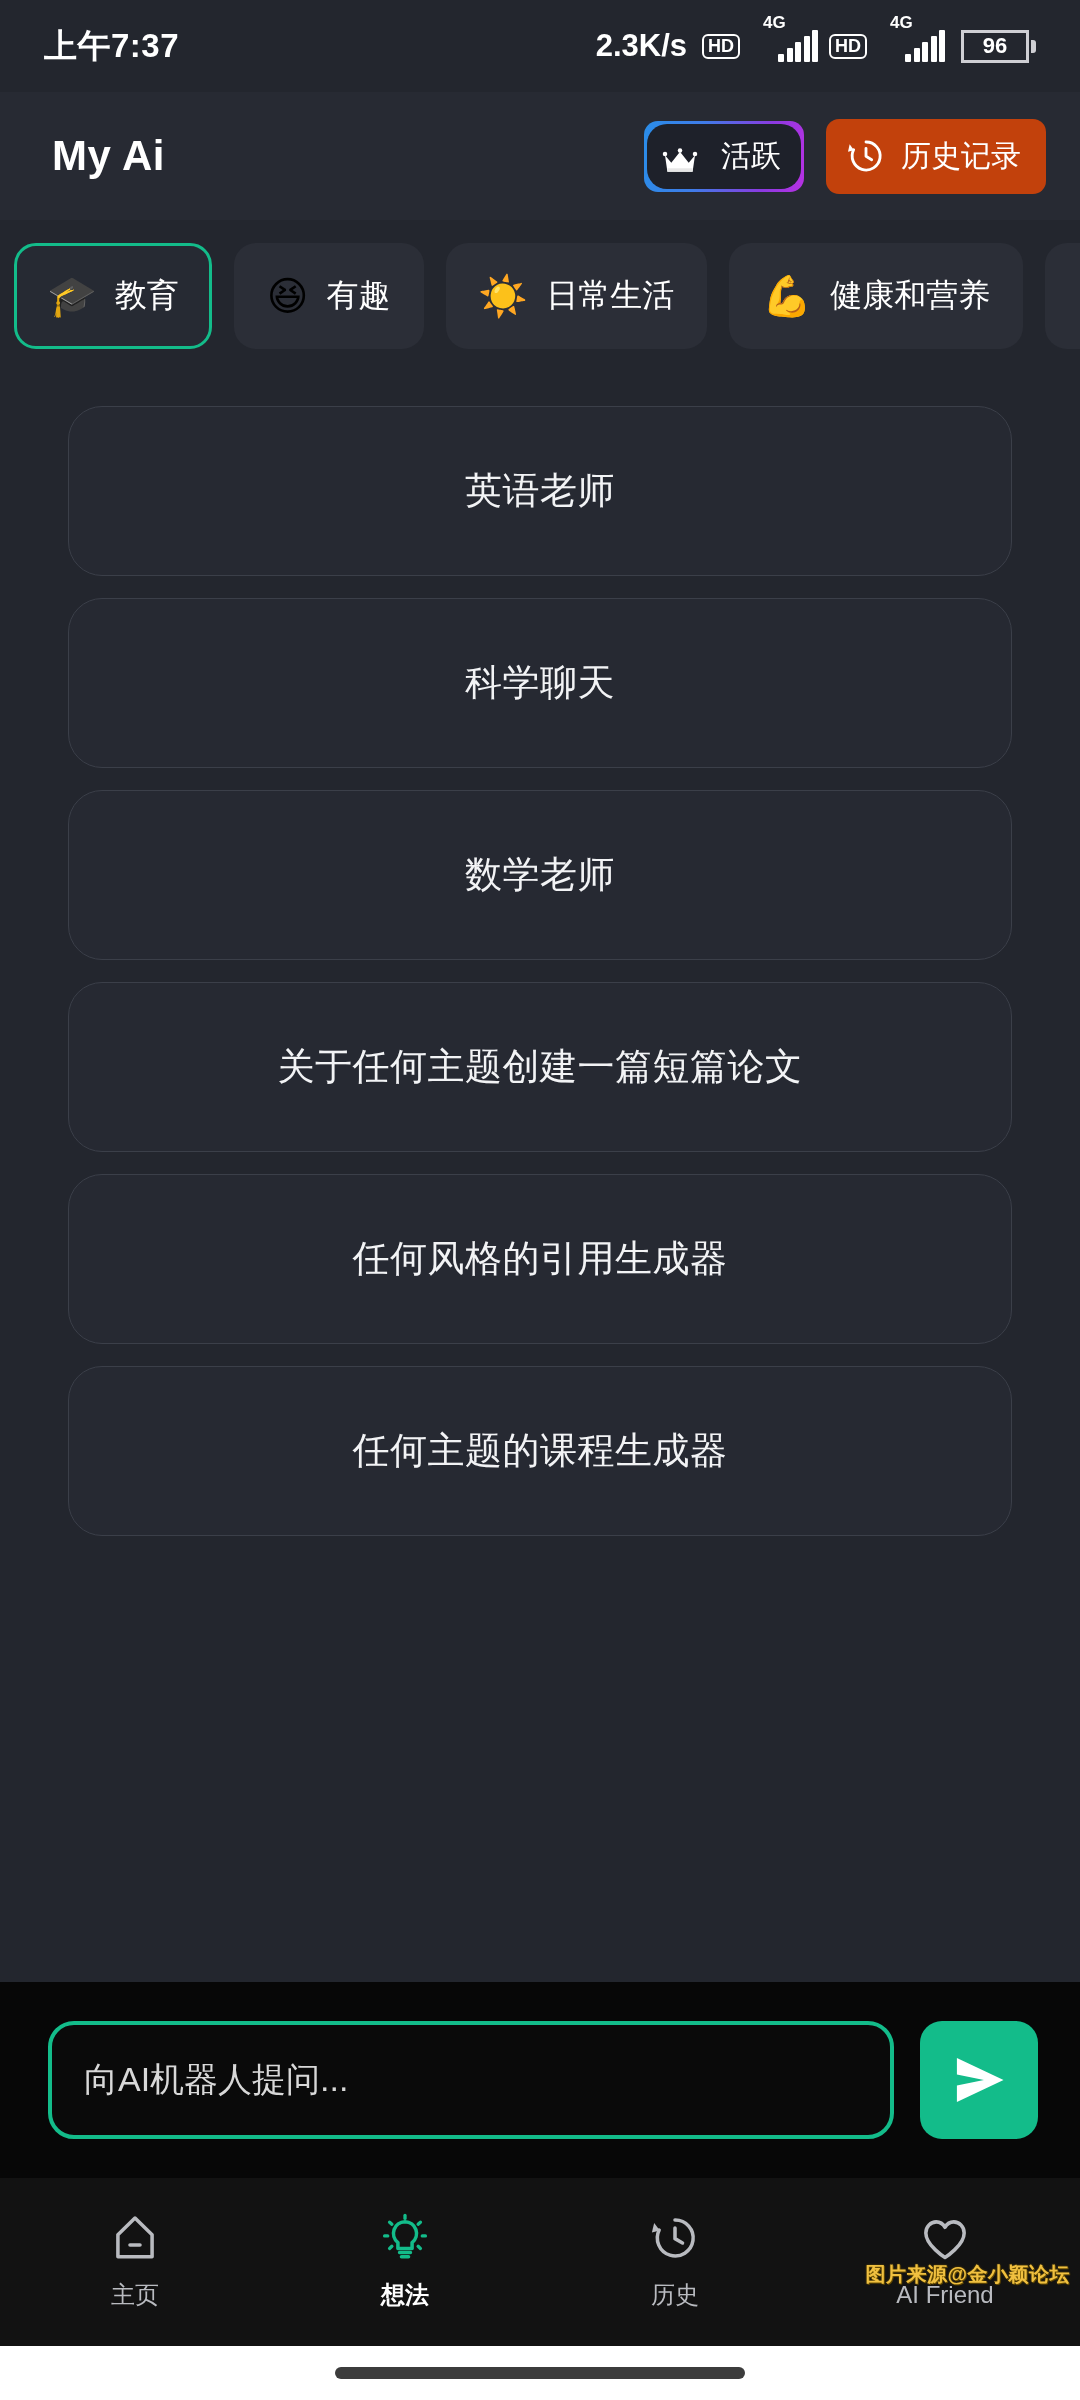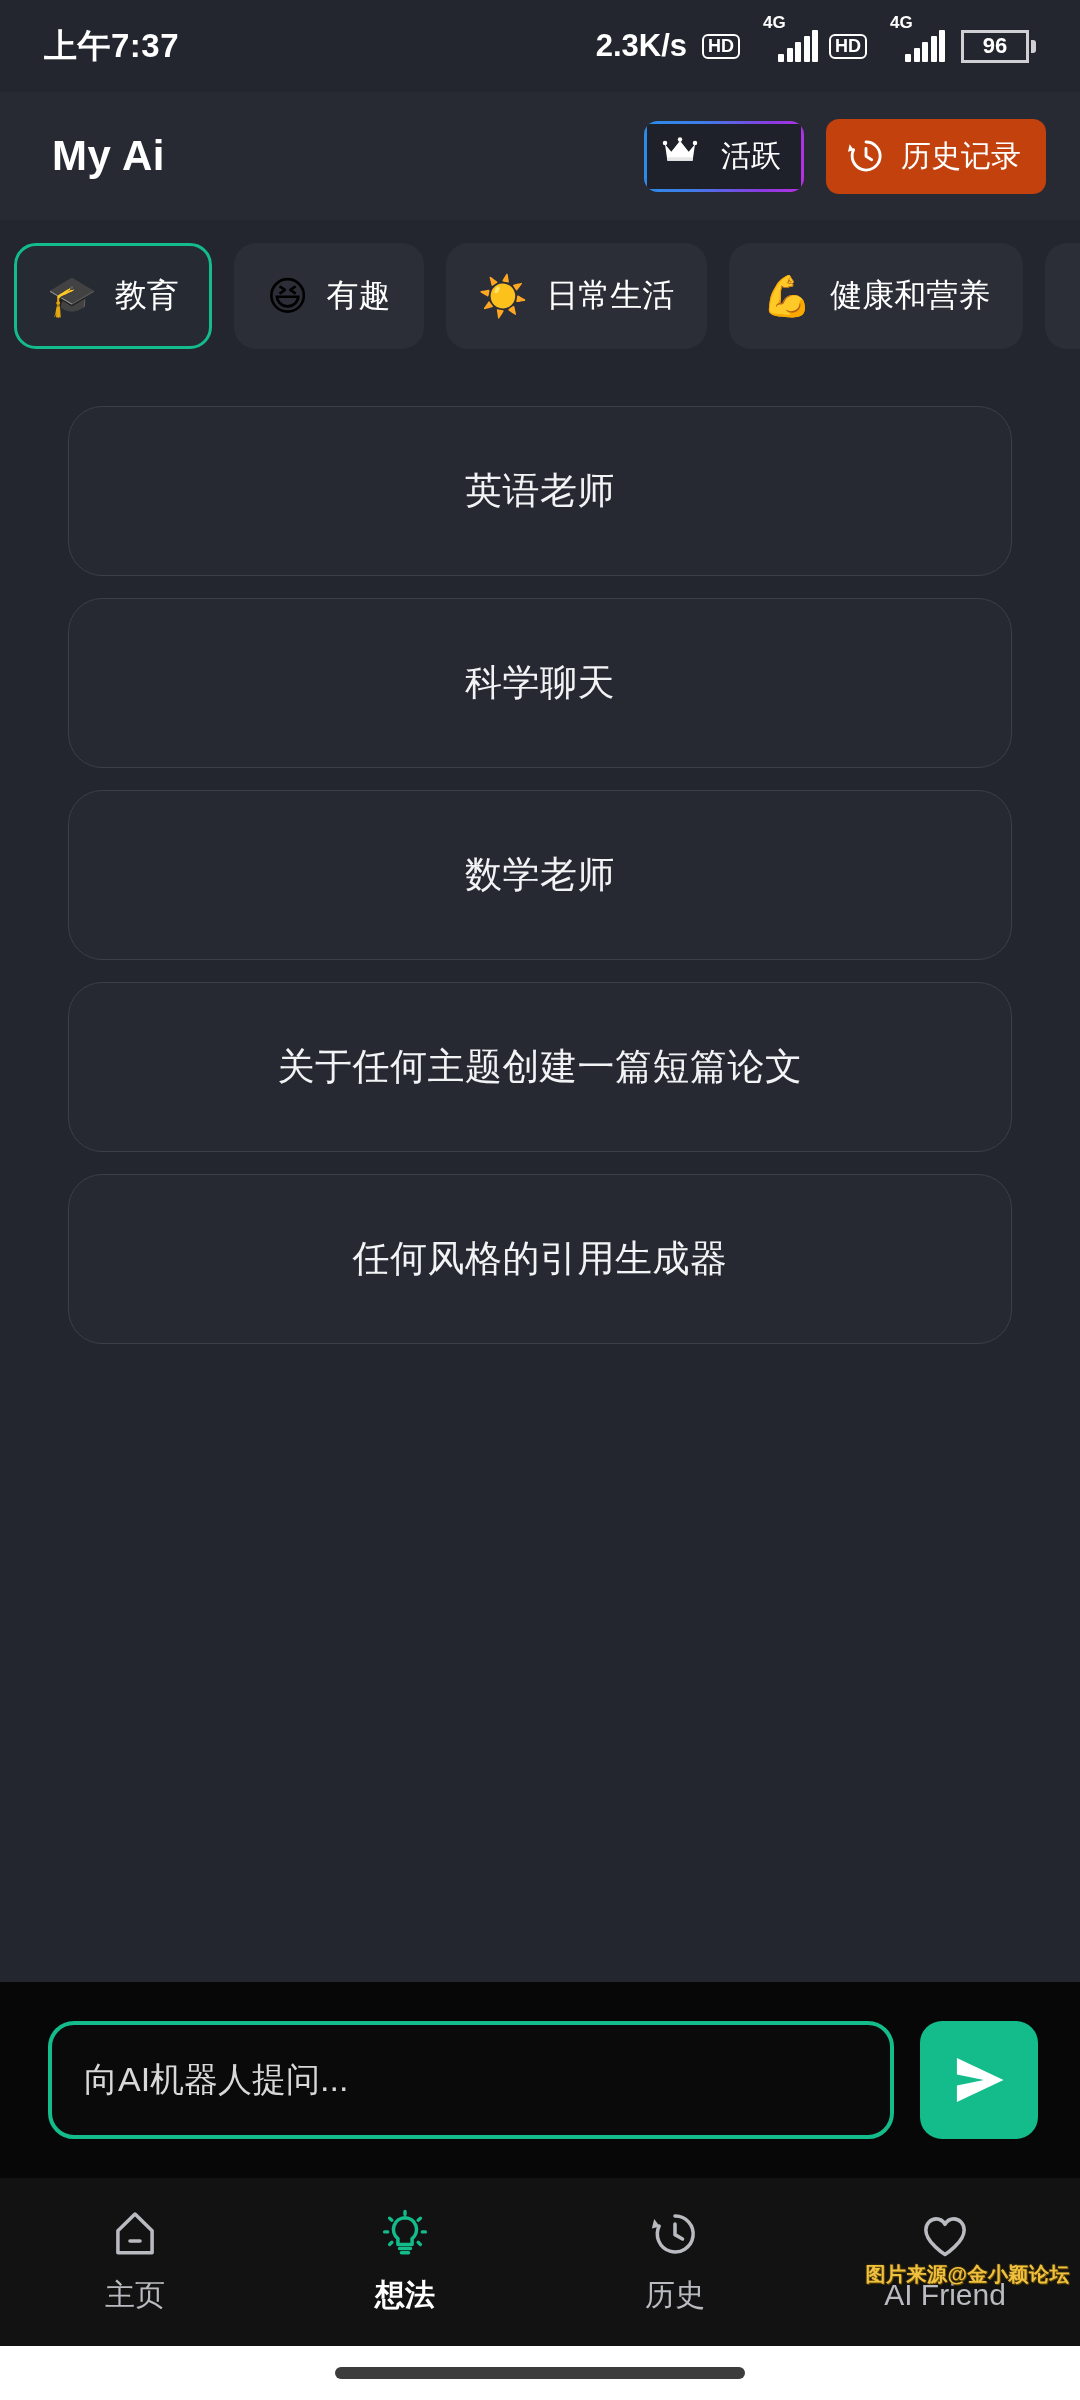--- a/index.html
+++ b/index.html
@@ -70,23 +70,23 @@
     font-size: 42px; font-weight: bold; color: #ffffff; letter-spacing: .5px;
   }
   .appbar-spacer { flex: 1; }
   .pro-btn {
     position: relative;
     padding: 3px; border-radius: 14px;
     background: linear-gradient(100deg,#2a8de8 0%, #3f7ce8 35%, #8b3ae0 75%, #b731e3 100%);
     margin-right: 22px;
   }
   .pro-btn .inner {
-    background: #1e212a; border-radius: 3px;
+    background: #1e212a; border-radius: 20px;
     padding: 12px 20px 12px 14px;
-    display: flex; align-items: flex-start; gap: 22px;
+    display: flex; align-items: flex-end; gap: 22px;
   }
   .pro-btn .label { font-size: 30px; color: #fff; font-weight: 500; }
   .crown { width: 38px; height: 30px; display: block; }
   .hist-btn {
     background: #c2410c; border-radius: 13px;
     padding: 17px 25px 17px 20px;
     display: flex; align-items: center; gap: 15px;
   }
   .hist-btn .label { font-size: 30px; color: #ffffff; }
   .clock-ic { width: 40px; height: 40px; display: block; }
@@ -166,21 +166,21 @@
     background: #121212;
     display: flex; align-items: center;
     position: relative;
   }
   .nav-item {
     flex: 1 1 0; height: 100%;
     display: flex; flex-direction: column;
     align-items: center; justify-content: center; gap: 16px;
   }
   .nav-item .ic { width: 50px; height: 50px; display: block; }
-  .nav-item .nlabel { font-size: 30px; color: #b9bbc0; }
+  .nav-item .nlabel { font-size: 24px; color: #b9bbc0; }
   .nav-item.active .nlabel { color: #ffffff; font-weight: bold; }
 
   
   .watermark {
     position: absolute;
     right: 10px; bottom: 58px;
     font-size: 20px; font-weight: bold;
     color: #f0c040;
     text-shadow: 0 0 2px #7a5a00, 1px 1px 0 #5e4600;
     letter-spacing: .5px;
@@ -294,20 +294,23 @@
       <span class="ctext">科学聊天</span>
     </div>
     <div class="card">
       <span class="ctext">数学老师</span>
     </div>
     <div class="card">
       <span class="ctext">关于任何主题创建一篇短篇论文</span>
     </div>
     <div class="card">
       <span class="ctext">任何风格的引用生成器</span>
+    </div>
+    <div class="card">
+      <span class="ctext">任何主题的课程生成器</span>
     </div>
   </div>
 
   <div class="composer">
     <div class="input-box">
       <span class="ph">向AI机器人提问...</span>
     </div>
     <div class="send-btn">
       <svg class="send-ic" viewBox="0 0 24 22">
         <path d="M3 2 L22 11 L3 20 L3 13.2 L14 11 L3 8.8 Z" fill="#ffffff"></path>

